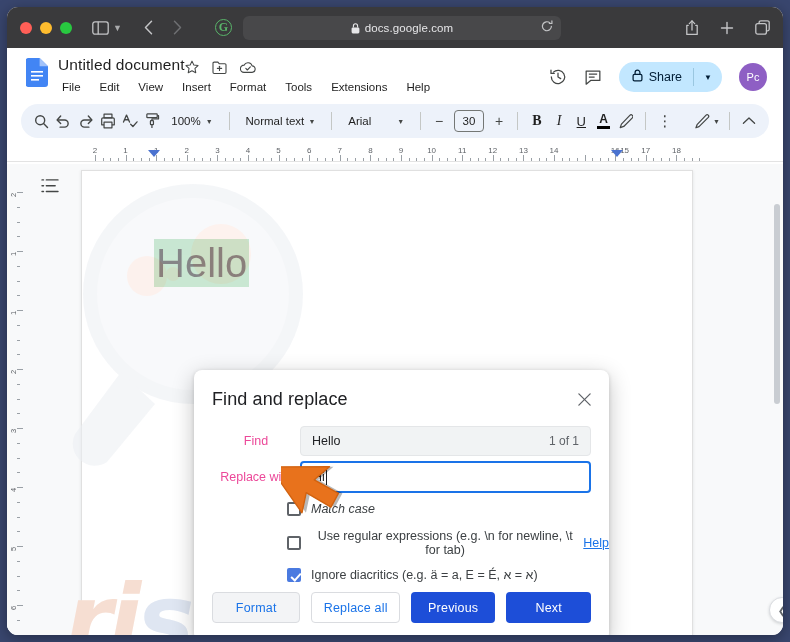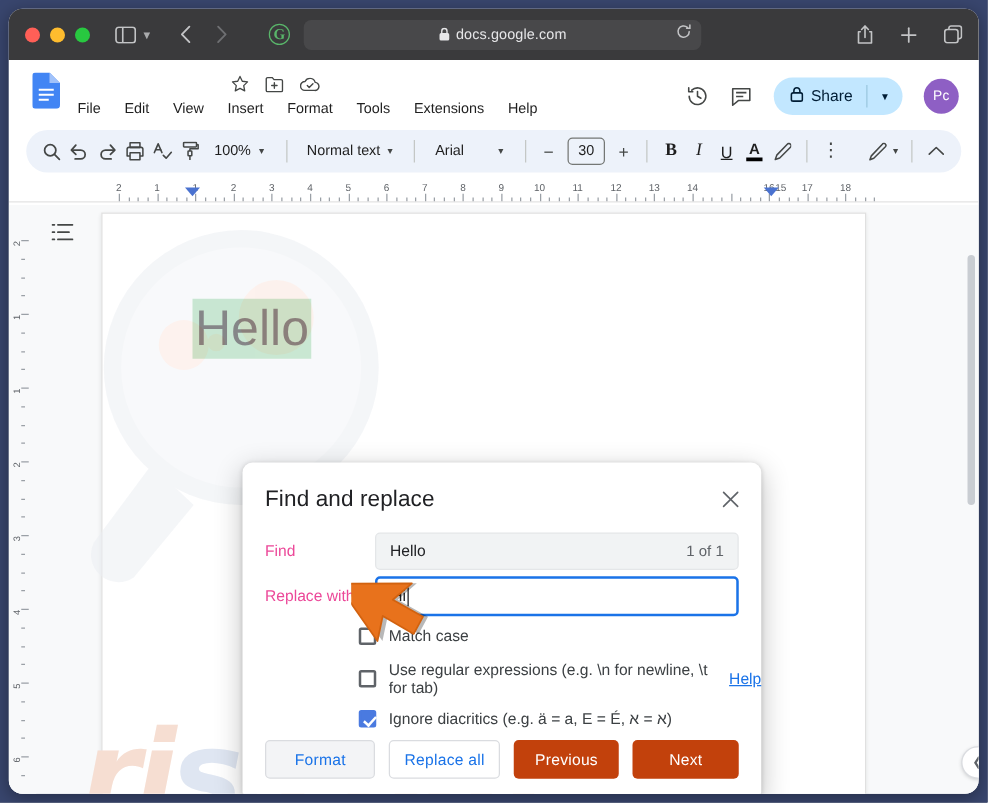--- a/index.html
+++ b/index.html
@@ -320,20 +320,21 @@
 
   
   .dialog {
     position: absolute;
     left: 187px; top: 206px;
     width: 415px; height: 271px;
     background: #fff;
     border-radius: 8px;
     box-shadow: 0 6px 22px rgba(0,0,0,.24), 0 1px 4px rgba(0,0,0,.14);
     z-index: 30;
+    text-align: center;
   }
   .dlg-title {
     position: absolute; left: 18px; top: 19px;
     font-size: 18px; color: #202124;
     letter-spacing: .1px;
   }
   .dlg-close {
     position: absolute; right: 14px; top: 18px;
     width: 22px; height: 22px;
     display: flex; align-items: center; justify-content: center;
@@ -376,21 +377,21 @@
     background: #202124;
     margin-left: 1px;
     vertical-align: -3px;
   }
 
   .cb-row {
     position: absolute; left: 93px;
     display: flex; align-items: center;
     font-size: 12.5px; color: #3c4043;
   }
-  .cb-row.r1 { top: 132px; }
+  .cb-row.r1 { top: 132px; font-style: italic; }
   .cb-row.r2 { top: 159px; }
   .cb-row.r3 { top: 186px; margin-top: 12px; }
   .cbx {
     width: 14px; height: 14px;
     border: 2px solid #5f6368;
     border-radius: 2px;
     margin-right: 10px;
     flex: 0 0 auto;
   }
   .cbx.on {
@@ -425,21 +426,21 @@
     background: #fff;
     border: 1px solid #dadce0;
     color: #1a73e8;
     width: 91px;
   }
   .btn.outline.hover {
     background: #f3f4f6;
     border-color: #dadce0;
   }
   .btn.primary {
-    background: #c2410c;
+    background: #1d4ed8;
     color: #fff;
     width: 87px;
   }
 
   
   .cursor-arrow {
     position: absolute;
     left: 281px; top: 443px;
     z-index: 60;
     pointer-events: none;
@@ -527,20 +528,21 @@
         <path d="M2.6 0h11L22 8.3V26a3 3 0 0 1-3 3H2.6a3 3 0 0 1-3-3V3a3 3 0 0 1 3-3z" fill="#4285f4"></path>
         <path d="M13.6 0L22 8.3h-8.4z" fill="#a1c2fa"></path>
         <g fill="#fff">
           <rect x="5" y="13" width="12" height="1.6"></rect>
           <rect x="5" y="17" width="12" height="1.6"></rect>
           <rect x="5" y="21" width="8" height="1.6"></rect>
         </g>
       </svg>
     </span>
 
+    <div class="doctitle">Untitled document</div>
 
     <div class="title-icons">
       <span>
         <svg width="14" height="14" viewBox="0 0 16 16" fill="none" stroke="currentColor" stroke-width="1.2" stroke-linejoin="round">
           <polygon points="8,1.3 10.1,5.7 14.9,6.3 11.4,9.7 12.3,14.5 8,12.2 3.7,14.5 4.6,9.7 1.1,6.3 5.9,5.7"></polygon>
         </svg>
       </span>
       <span>
         <svg width="15" height="13" viewBox="0 0 16 14" fill="none" stroke="currentColor" stroke-width="1.2" stroke-linecap="round">
           <path d="M1 12.2V2.4a1.2 1.2 0 0 1 1.2-1.2h4l1.5 1.7h6.1a1.2 1.2 0 0 1 1.2 1.2v8.1a1.2 1.2 0 0 1-1.2 1.2H2.2A1.2 1.2 0 0 1 1 12.2z"></path>

